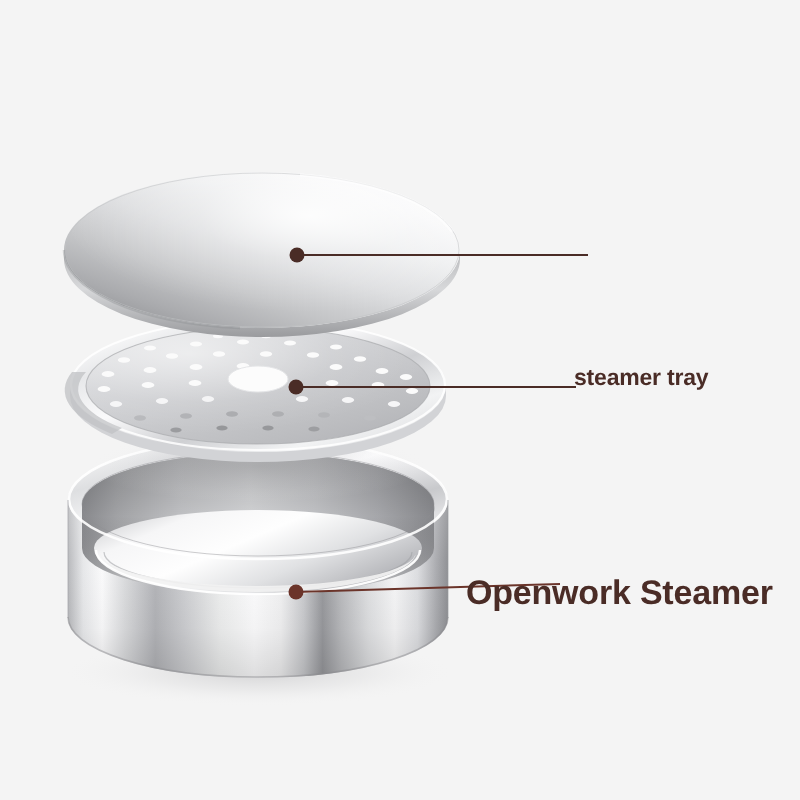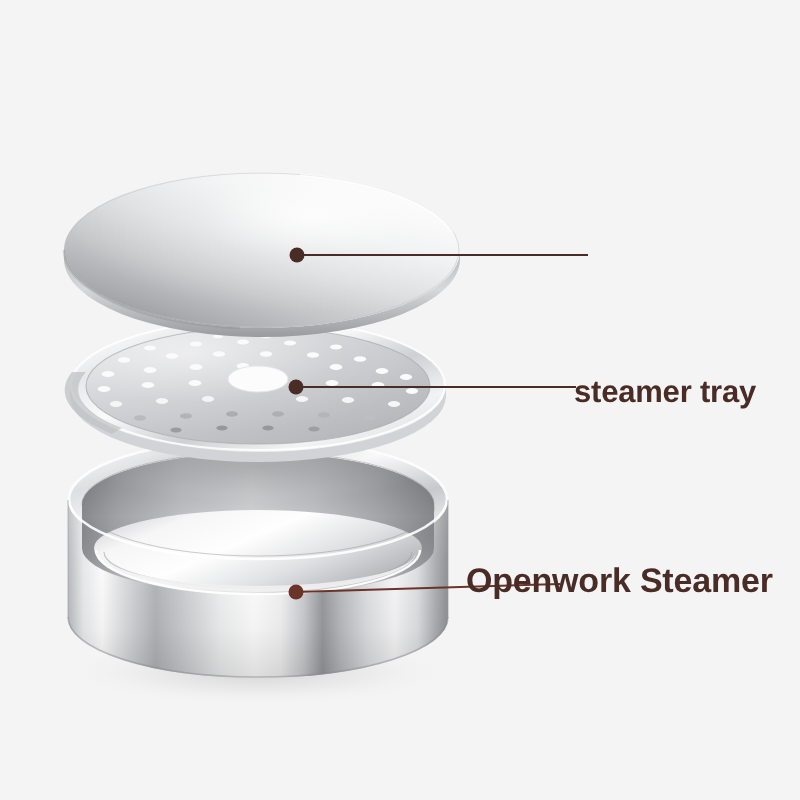--- a/index.html
+++ b/index.html
@@ -43,27 +43,27 @@
   }
 
   .label-cake-pan {
     left: 600px;
     top: 232px;
     font-size: 31px;
   }
 
   .label-steamer-tray {
     left: 574px;
-    top: 376px;
-    font-size: 31px;
+    top: 366px;
+    font-size: 23px;
   }
 
   .label-openwork-steamer {
     left: 466px;
-    top: 564px;
+    top: 576px;
     font-size: 34px;
   }
 </style>
 </head>
 <body>
 
 <div id="stage">
 
   <svg id="art" viewBox="0 0 800 800" xmlns="http://www.w3.org/2000/svg">
     <defs>

